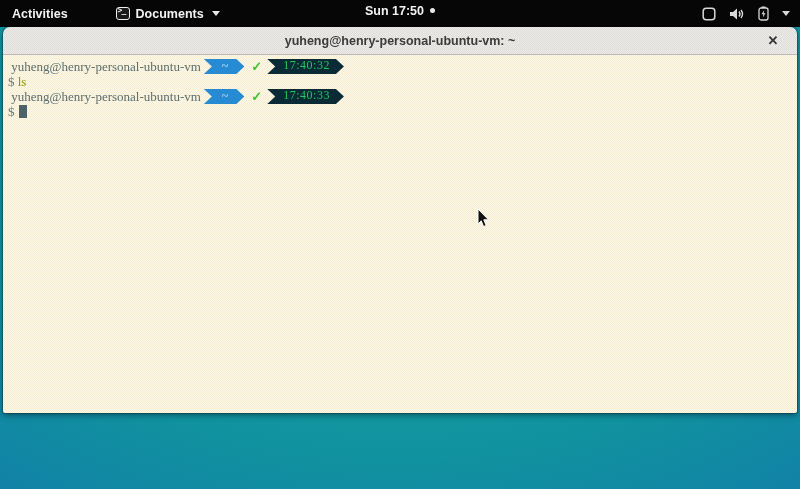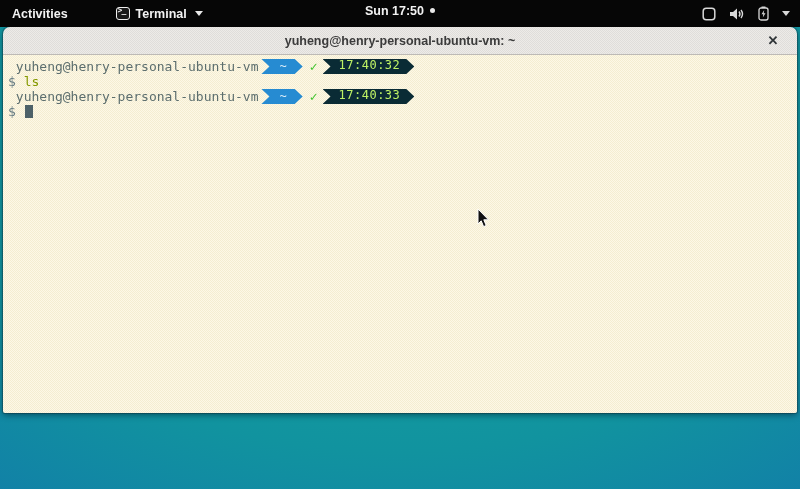--- a/index.html
+++ b/index.html
@@ -56,53 +56,53 @@
     width:20px; height:20px; display:flex; align-items:center; justify-content:center;
     color:#2f3437; font-size:13px; font-weight:700; cursor:default;
   }
   .term-body {
     flex:1;
     background: repeating-conic-gradient(#fdf8e7 0% 25%, #f4edd1 0% 50%) 0 0/2px 2px;
     font-family:"DejaVu Sans Mono", monospace;
     font-size:13px; line-height:15px; color:#50605f;
     padding:4px 4px 0 5px; position:relative;
   }
-  .term-line { white-space:pre; display:flex; align-items:center; height:15px; }
+  .term-line { white-space:pre; display:flex; align-items:center; height:15px;font-family:Liberation Serif, serif; }
   .host { color:var(--host-gray,#5c6e6e); }
   .flag {
     display:inline-flex; align-items:center; height:15px; font-size:12px;
     clip-path: polygon(0 0, calc(100% - 8px) 0, 100% 50%, calc(100% - 8px) 100%, 0 100%, 8px 50%);
   }
   .flag-cwd {
     background:var(--accent-blue,#268bd2); color:#dbecf8;
     padding:0 16px 0 18px; margin-left:3px;
   }
   .check { color:var(--check-green,#43c430); font-weight:700; padding:0 5px 0 7px; }
   .flag-time {
-    background:var(--time-bg,#0a2b35); color:#bef264;
+    background:var(--time-bg,#0a2b35); color:#22c55e;
     padding:0 14px 3px 16px; letter-spacing:.5px;
   }
   .dollar { color:var(--prompt-gray,#657b83); }
   .cmd { color:var(--cmd-olive,#859900); }
   .dirs { color:var(--dir-teal,#2aa198); }
   .cursor-block { display:inline-block; width:8px; height:13px; background:var(--cursor,#4d6168); margin-left:1px; }
 
   .mouse { position:absolute; left:477px; top:209px; z-index:40; }
 </style>
 </head>
 <body>
 
 <div class="topbar">
   <div class="activities">Activities</div>
 
   <div class="appmenu">
     <span class="term-icon">
         <span>&gt;_</span>
       </span>
-    <span>Terminal</span>
+    <span>Documents</span>
     <span class="caret-down"></span>
   </div>
 
   <div class="clock-wrap">
     <span>Sun 17:50</span>
     <span class="notif-dot"></span>
   </div>
 
   <div class="status">
     <svg width="14" height="14" viewBox="0 0 14 14">

